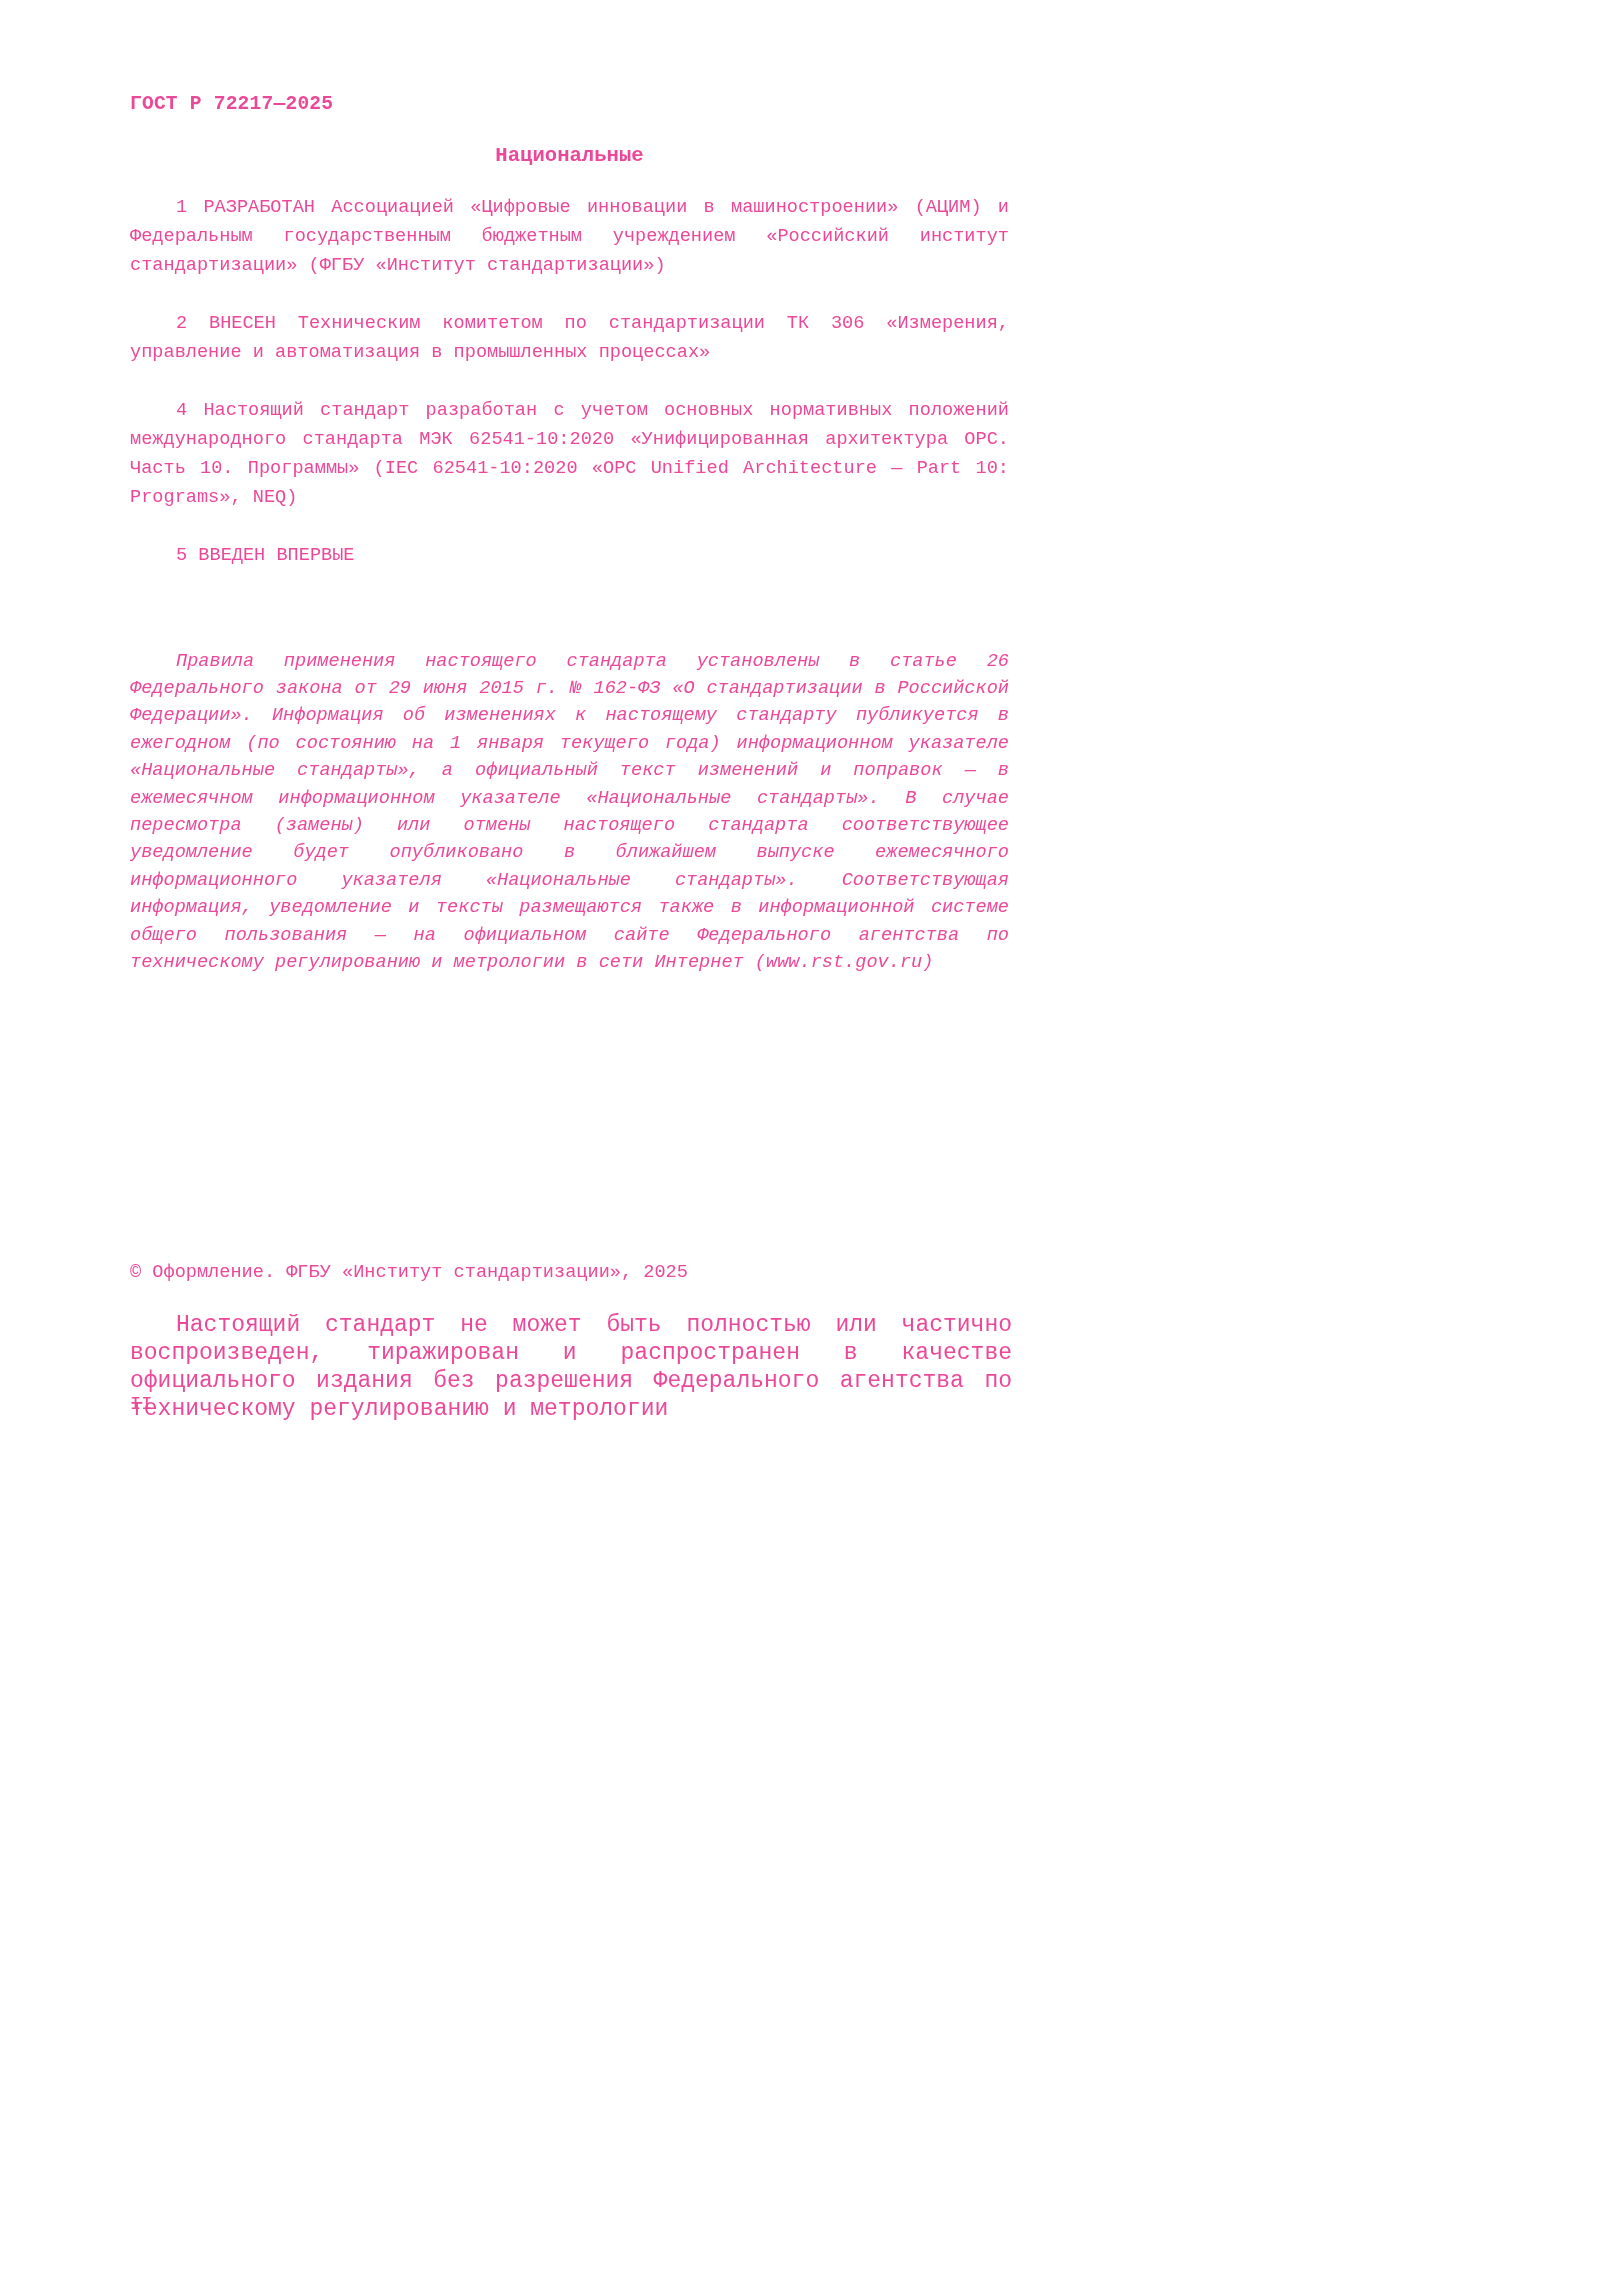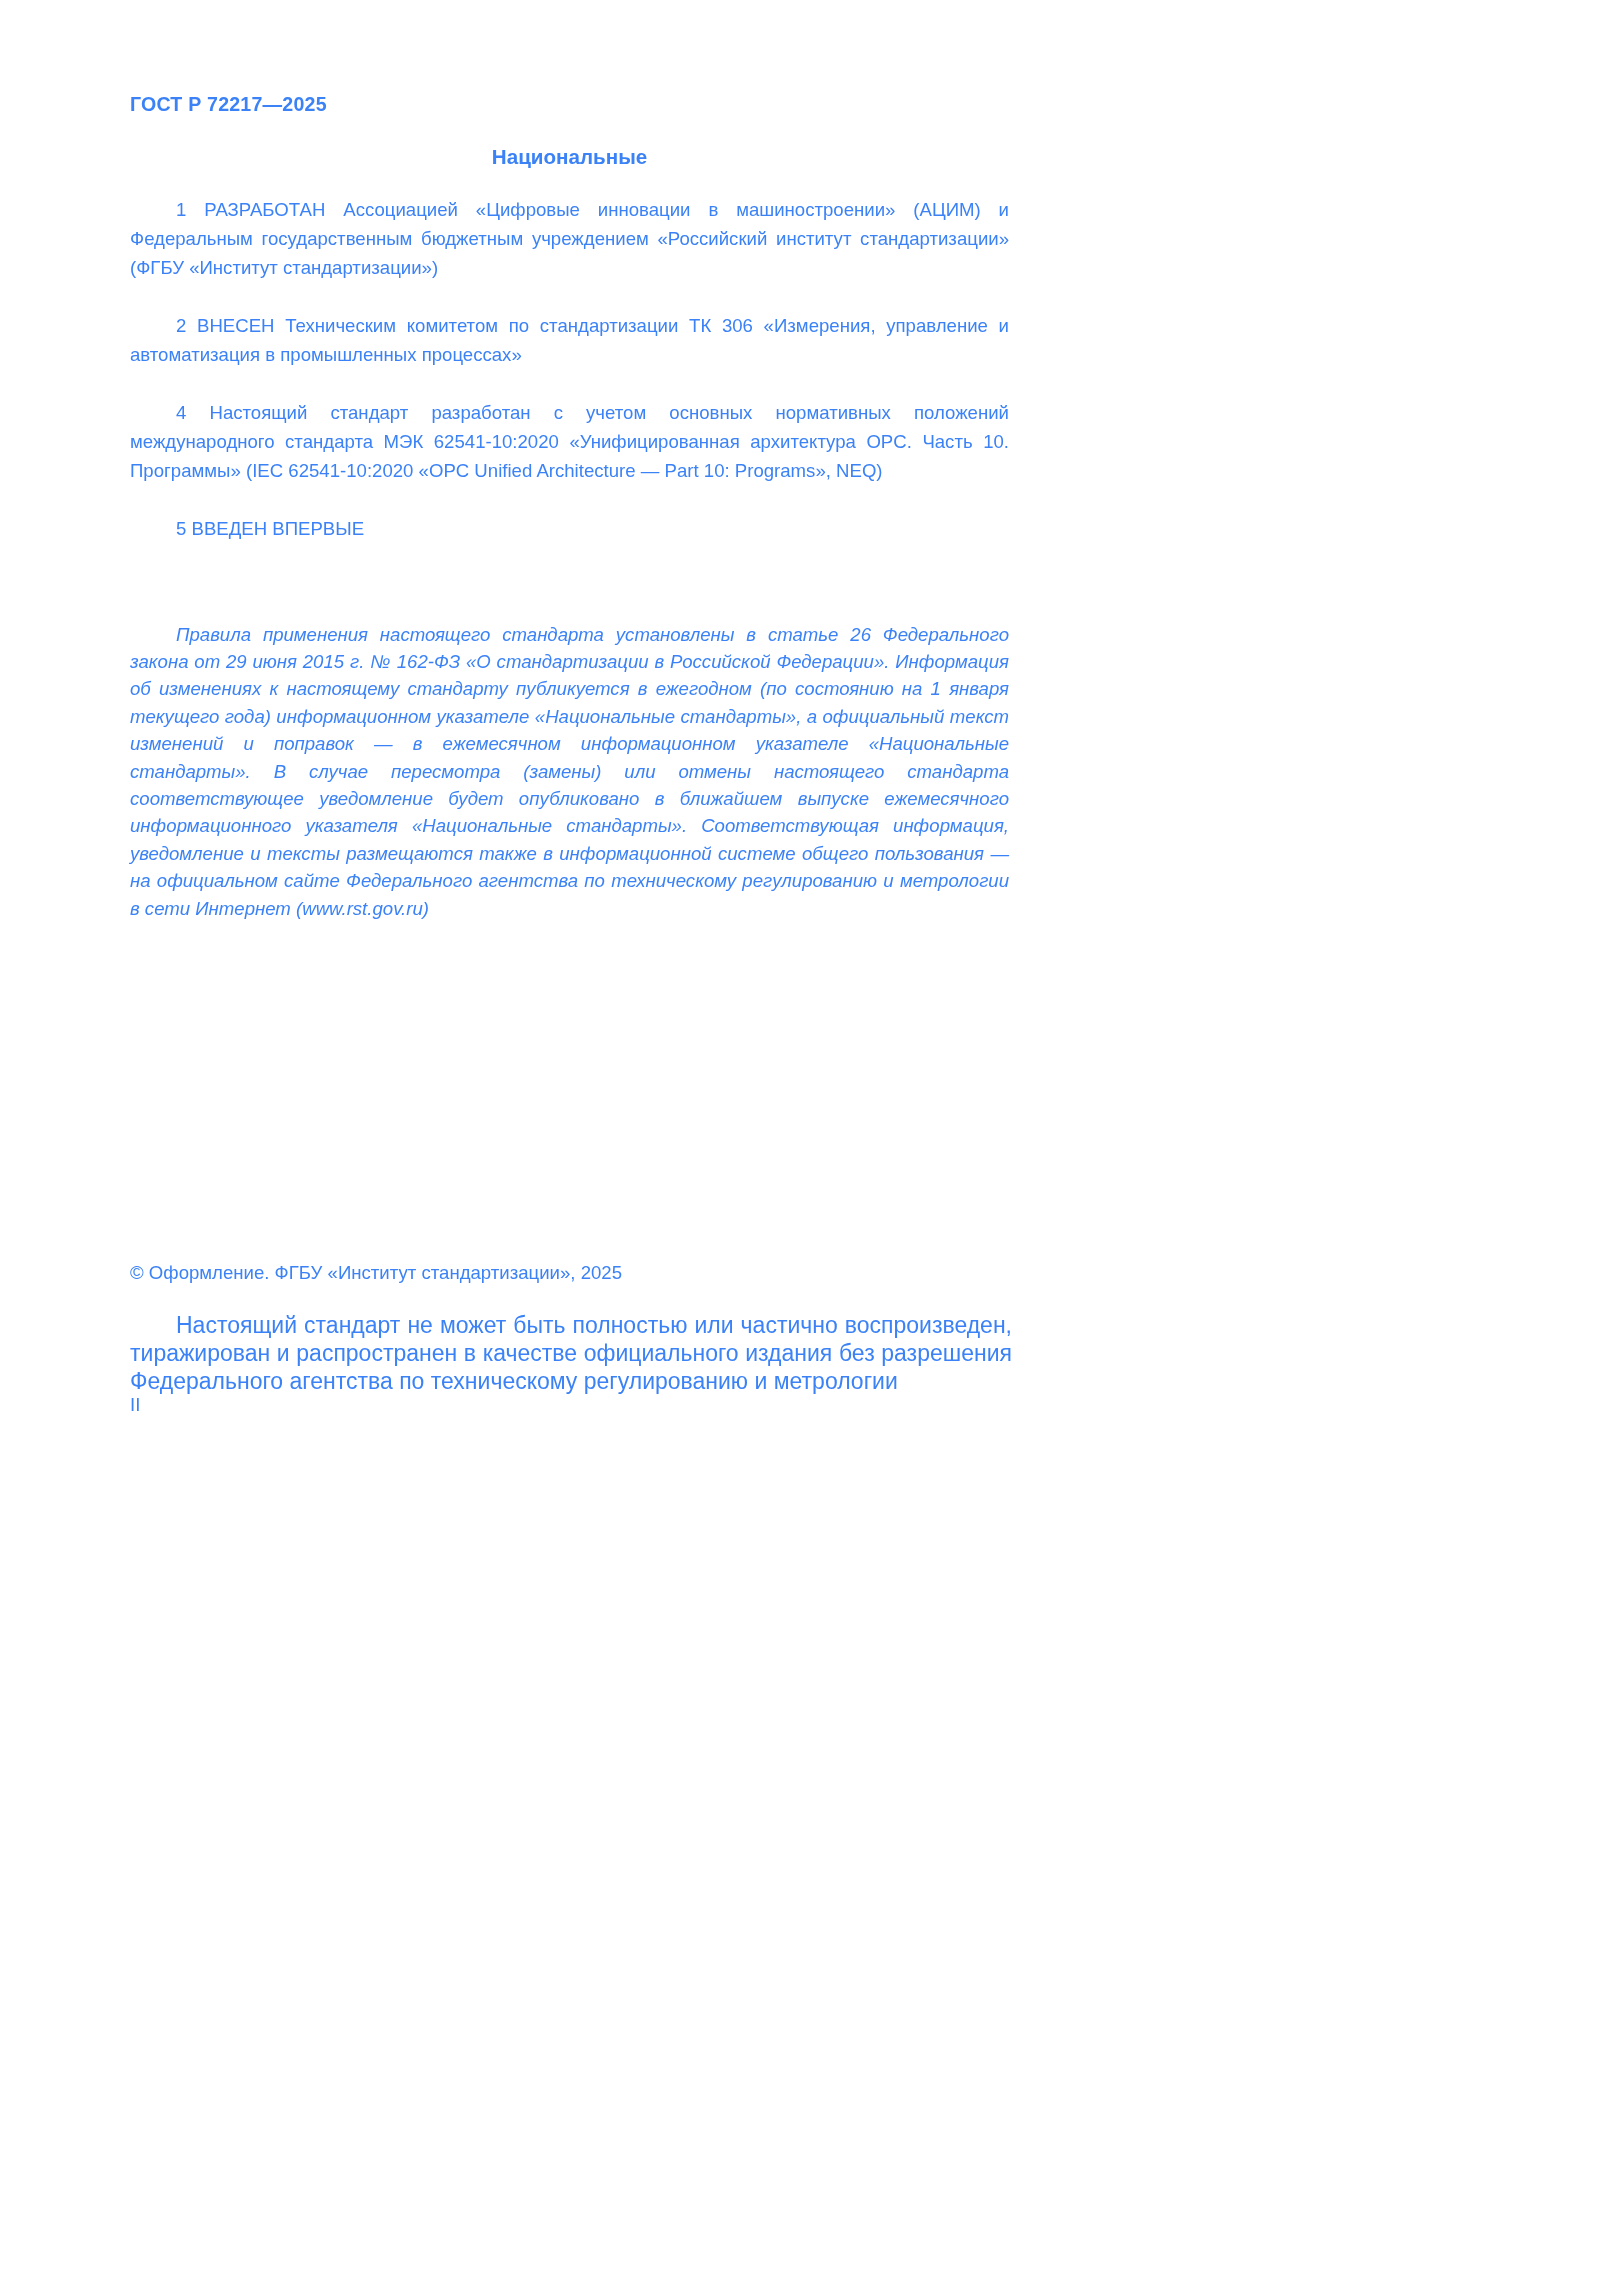--- a/index.html
+++ b/index.html
@@ -5,22 +5,22 @@
   html, body {
     margin: 0;
     padding: 0;
     background: #ffffff;
   }
   .page {
     position: relative;
     width: 1417px;
     height: 2293px;
     background: #ffffff;
-    font-family: Liberation Sans, sans-serif;
-    color: #3b82f6;
+    font-family: Liberation Mono, monospace;
+    color: #ec4899;
     overflow: hidden;
   }
   .content {
     position: absolute;
     left: 130px;
     top: 0;
     width: 879px;
   }
   .doc-header {
     margin-top: 93px;

